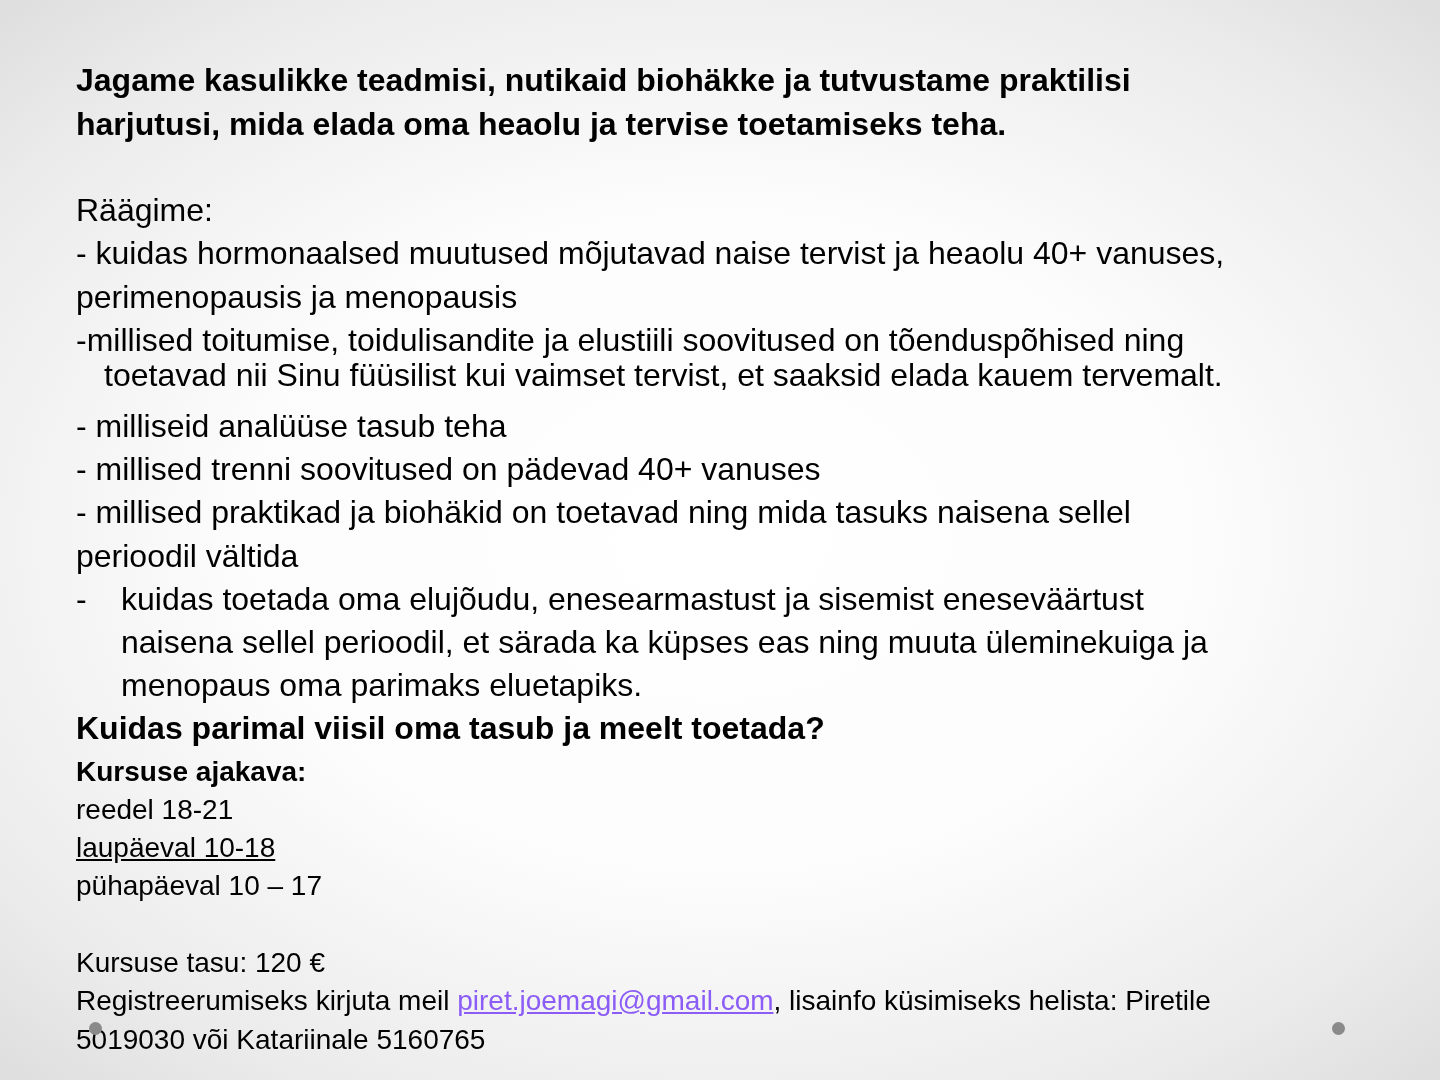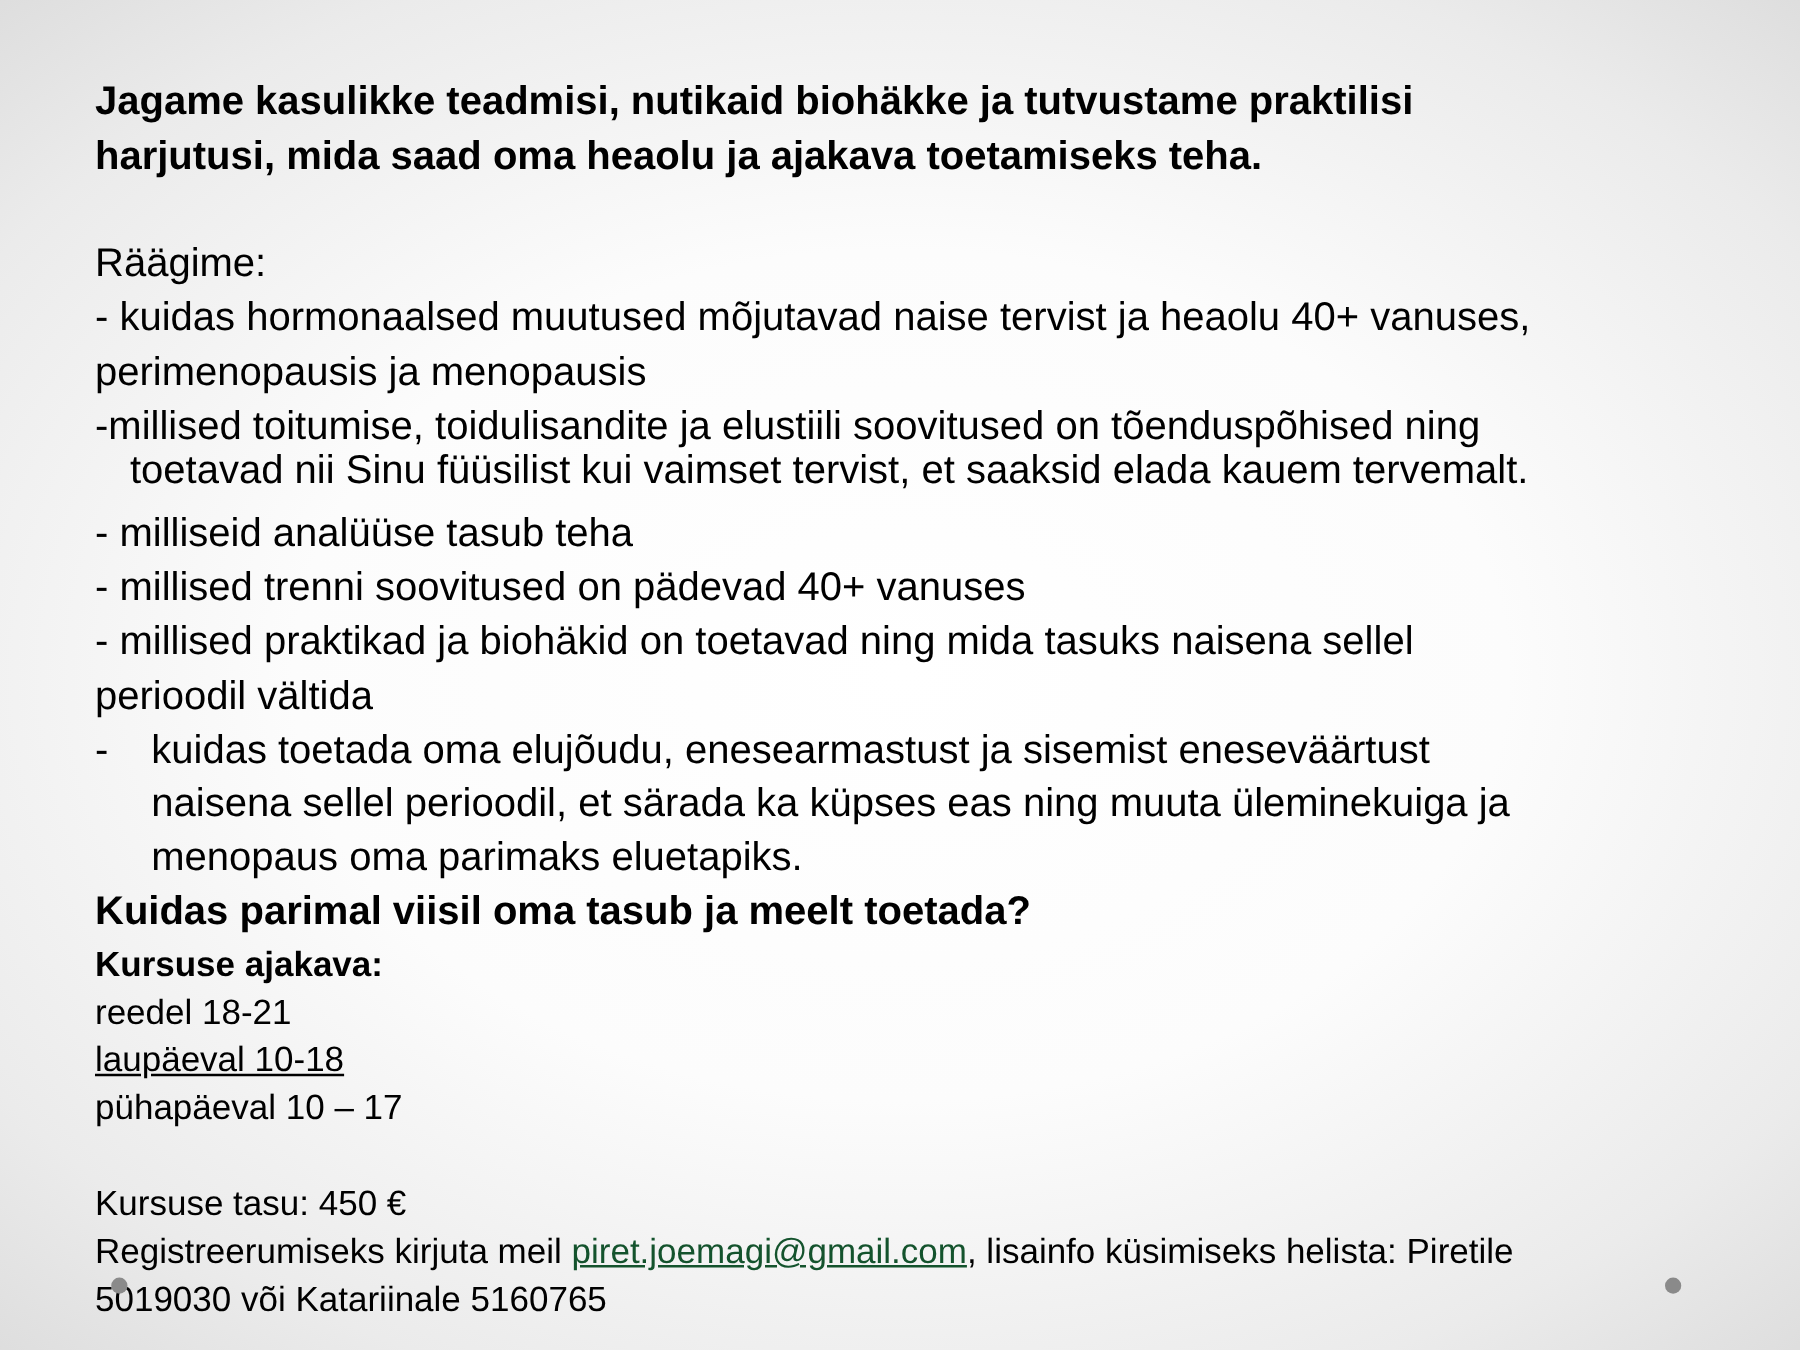--- a/index.html
+++ b/index.html
@@ -11,33 +11,33 @@
     }
     .slide { position: absolute; left: 76px; top: 0; width: 1320px; }
     .line { position: absolute; left: 0; white-space: nowrap; }
     .big { font-size: 32px; }
     .bold { font-weight: bold; }
     .sm { font-size: 28px; text-align: right; }
     .smb { font-size: 28px; font-weight: bold; }
     .dash-item { position: absolute; left: 0; }
     .dash-mark { position: absolute; left: 0; }
     .dash-text { position: absolute; left: 45px; white-space: nowrap; }
-    a.email { color: #14532d; text-decoration: underline; }
+    a.email { color: #8b5cf6; text-decoration: underline; }
     .dot {
       position: absolute; width: 13px; height: 13px; border-radius: 50%;
       background: #8a8a8a;
     }
   </style>
 </head>
 <body>
 
 <div class="slide">
 
   <div class="line big bold" style="top:62px;">Jagame kasulikke teadmisi, nutikaid biohäkke ja tutvustame praktilisi</div>
-  <div class="line big bold" style="top:106px;">harjutusi, mida saad oma heaolu ja ajakava toetamiseks teha.</div>
+  <div class="line big bold" style="top:106px;">harjutusi, mida elada oma heaolu ja tervise toetamiseks teha.</div>
 
   <div class="line big" style="top:192px;">Räägime:</div>
 
   <div class="line big" style="top:235px;">- kuidas hormonaalsed muutused mõjutavad naise tervist ja heaolu 40+ vanuses,</div>
   <div class="line big" style="top:279px;">perimenopausis ja menopausis</div>
 
   <div class="line big" style="top:322px;">-millised toitumise, toidulisandite ja elustiili soovitused on tõenduspõhised ning</div>
   <div class="line big" style="top:357px;margin-left:28px;">toetavad nii Sinu füüsilist kui vaimset tervist, et saaksid elada kauem tervemalt.</div>
 
   <div class="line big" style="top:408px;">- milliseid analüüse tasub teha</div>
@@ -54,21 +54,21 @@
     <span class="dash-text" style="top:86px;">menopaus oma parimaks eluetapiks.</span>
   </div>
 
   <div class="line big bold" style="top:710px;">Kuidas parimal viisil oma tasub ja meelt toetada?</div>
 
   <div class="line smb" style="top:756px;">Kursuse ajakava:</div>
   <div class="line sm" style="top:794px;">reedel 18-21</div>
   <div class="line sm" style="top:832px;text-decoration:underline;">laupäeval 10-18</div>
   <div class="line sm" style="top:870px;">pühapäeval 10 – 17</div>
 
-  <div class="line sm" style="top:947px;">Kursuse tasu: 450 €</div>
+  <div class="line sm" style="top:947px;">Kursuse tasu: 120 €</div>
 
   <div class="line sm" style="top:985px;">
     <span>Registreerumiseks kirjuta meil </span><a class="email">piret.joemagi@gmail.com</a><span>, lisainfo küsimiseks helista: Piretile</span>
   </div>
   <div class="line sm" style="top:1024px;">5019030 või Katariinale 5160765</div>
 </div>
 
 <div class="dot" style="left:89px; top:1022px;"></div>
 <div class="dot" style="left:1332px; top:1022px;"></div>
 

